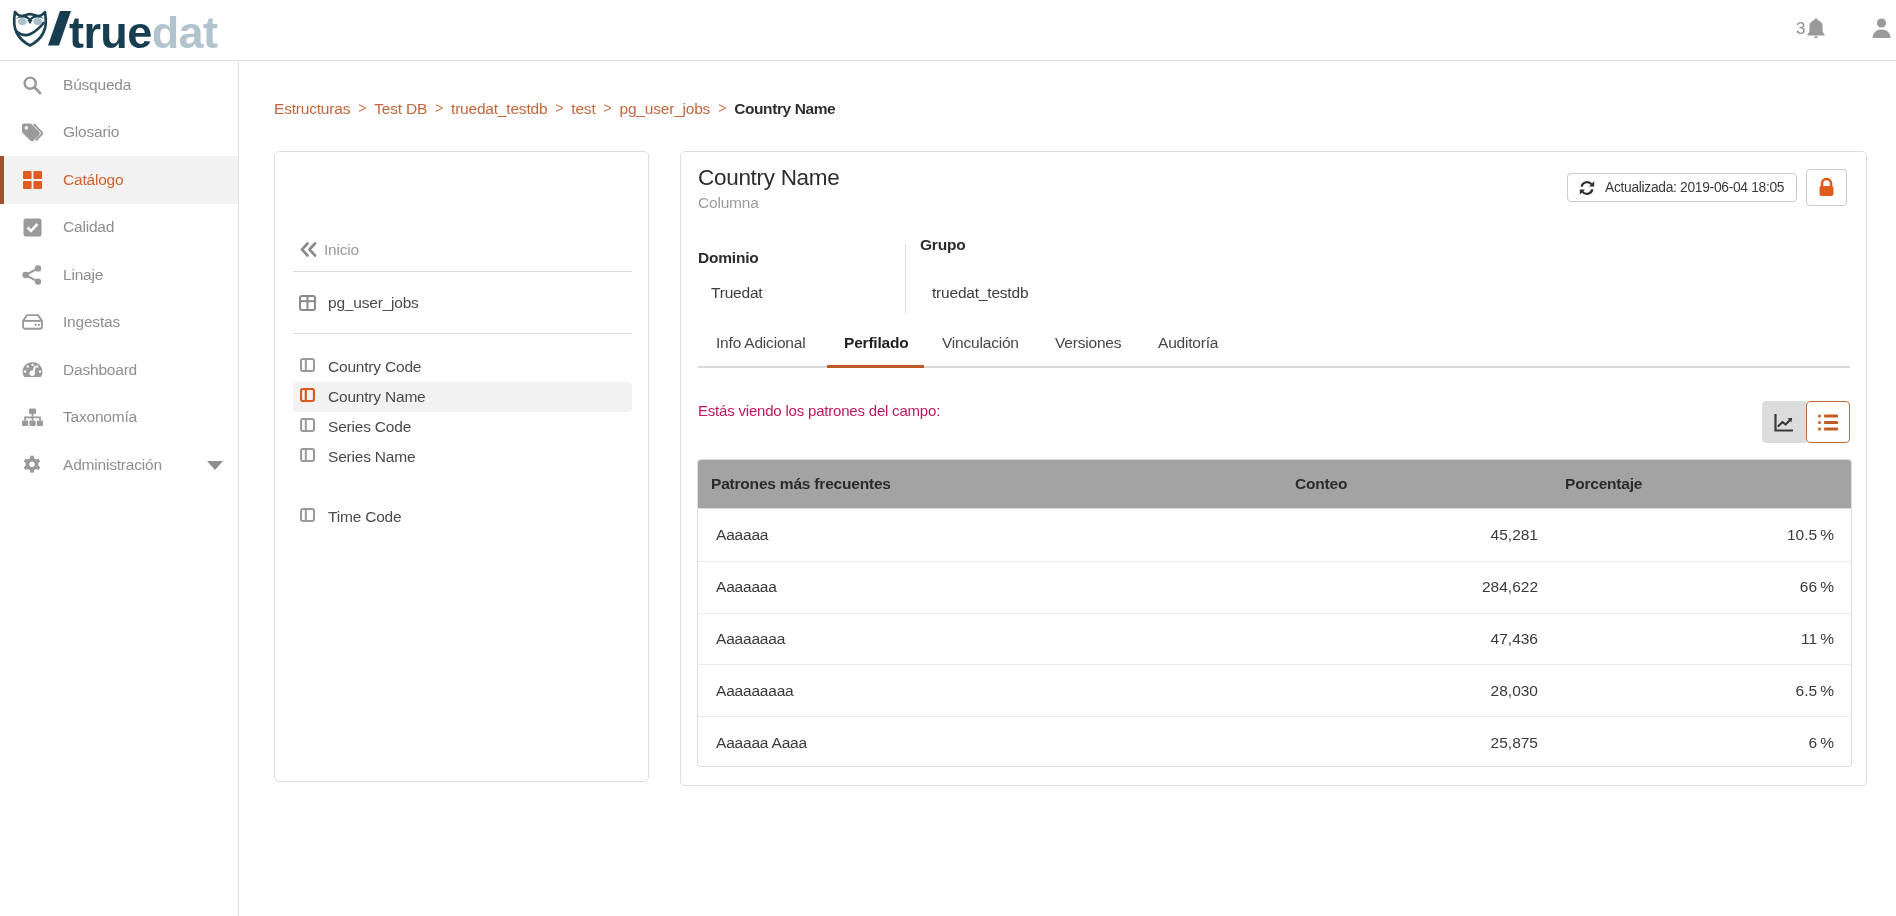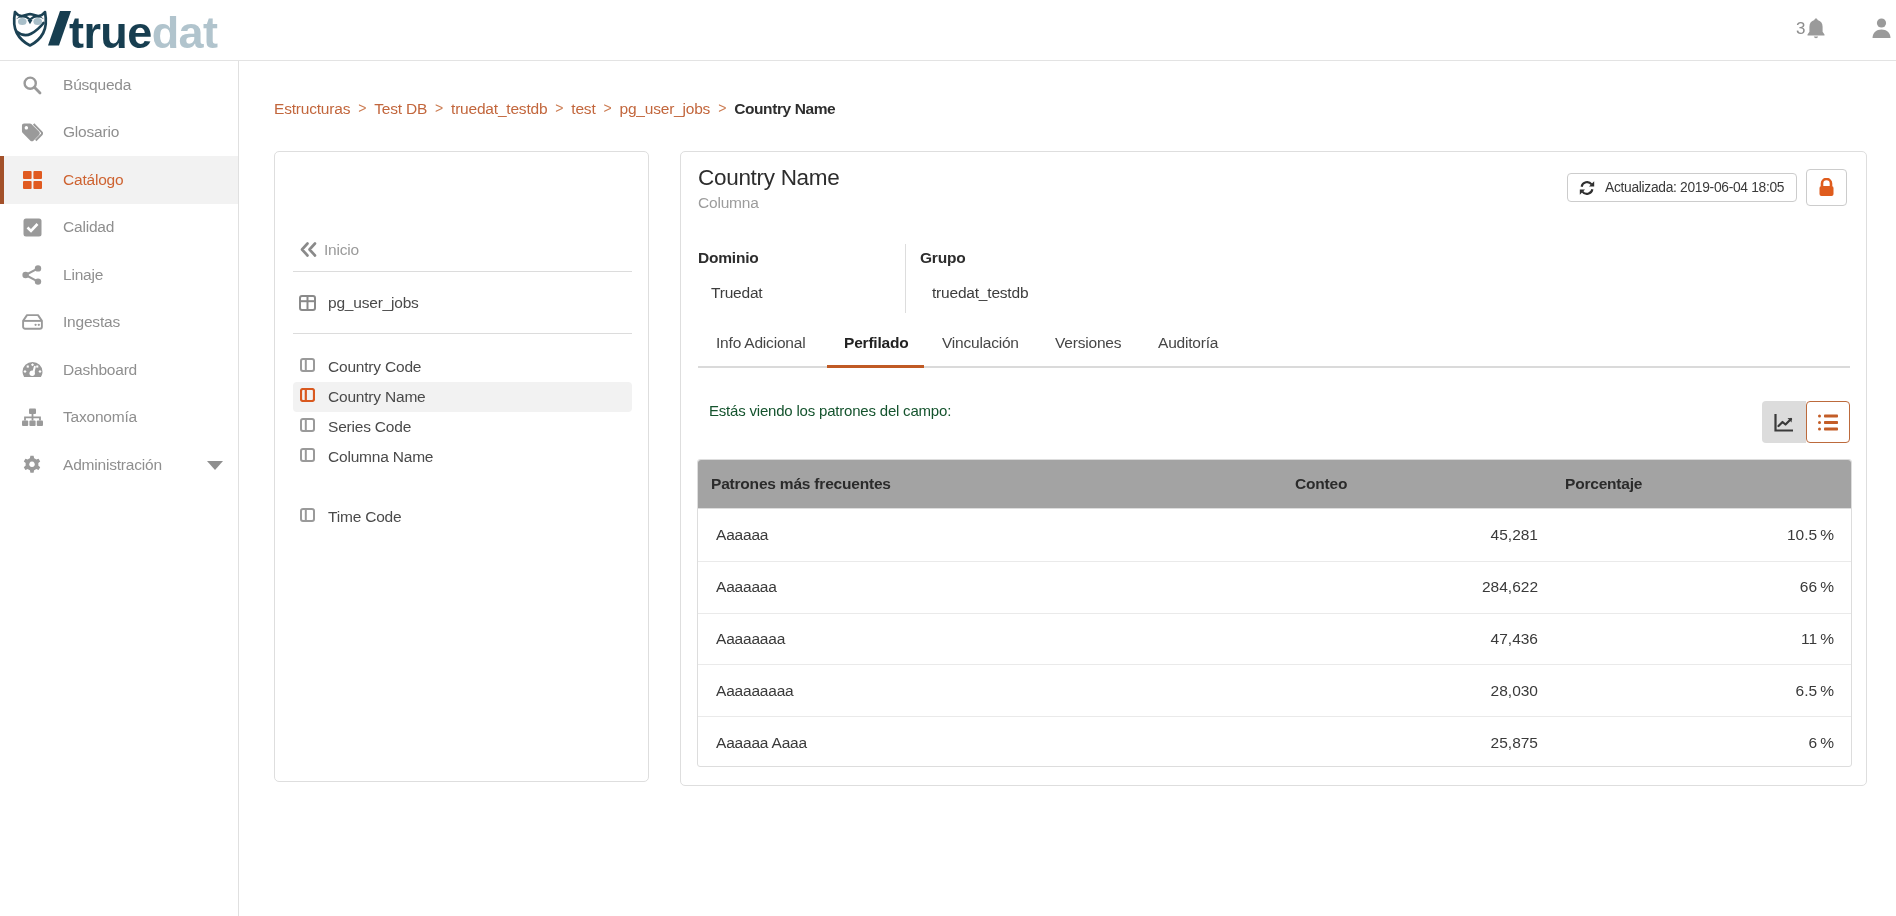--- a/index.html
+++ b/index.html
@@ -66,21 +66,21 @@
               border-radius:4px; display:flex; align-items:center; justify-content:center; background:#fff; }
   .dg-label { position:absolute; font-size:15.5px; font-weight:bold; color:#2d2d2d; letter-spacing:-0.2px; }
   .dg-value { position:absolute; font-size:15.5px; color:#3d3d3d; letter-spacing:-0.2px; }
   #dg-sep { position:absolute; left:224px; top:92px; height:69px; border-left:1px solid #ddd; }
 
   #tabs-line { position:absolute; left:17px; top:214px; width:1152px; border-top:2px solid #dadada; }
   #tab-active-bar { position:absolute; left:146px; top:213px; width:97px; height:3px; background:#c05a24; }
   .tab { position:absolute; top:182px; font-size:15.5px; color:#464646; letter-spacing:-0.2px; }
   .tab.on { font-weight:bold; color:#222; }
 
-  #viewing { position:absolute; left:17px; top:250px; font-size:15px; color:#14532d; letter-spacing:-0.2px;margin-left:11px; }
+  #viewing { position:absolute; left:17px; top:250px; font-size:15px; color:#be185d; letter-spacing:-0.2px; }
   #tog-chart { position:absolute; left:1081px; top:249px; width:44px; height:42px; background:#dcdcdc;
                border-radius:4px 0 0 4px; display:flex; align-items:center; justify-content:center; }
   #tog-list { position:absolute; left:1125px; top:249px; width:44px; height:42px; background:#fff;
               border:1px solid #bc6a3c; border-radius:4px; display:flex; align-items:center; justify-content:center; }
 
   #ptable { position:absolute; left:16px; top:307px; width:1155px; height:308px; border:1px solid #ddd;
             border-radius:3px; }
   #pt-head { position:absolute; left:0; top:0; width:1153px; height:49px; background:#a3a3a3;
              border-bottom:1px solid #ddd; border-radius:3px 3px 0 0; }
   .pth { position:absolute; top:50%; transform:translateY(-50%); font-size:15.5px; font-weight:bold;
@@ -274,21 +274,21 @@
           <rect x="1" y="1" width="13" height="12" rx="2" fill="none" stroke="#9a9a9a" stroke-width="2"></rect>
           <line x1="5.8" y1="1" x2="5.8" y2="13" stroke="#9a9a9a" stroke-width="2"></line>
         </svg></span>
     <span class="ftext">Series Code</span>
   </div>
   <div class="fieldrow" style="top:289.5px;">
     <span class="ficon"><svg width="15" height="14" viewBox="0 0 15 14">
           <rect x="1" y="1" width="13" height="12" rx="2" fill="none" stroke="#9a9a9a" stroke-width="2"></rect>
           <line x1="5.8" y1="1" x2="5.8" y2="13" stroke="#9a9a9a" stroke-width="2"></line>
         </svg></span>
-    <span class="ftext">Columna Name</span>
+    <span class="ftext">Series Name</span>
   </div>
   <div class="fieldrow" style="top:349.5px;">
     <span class="ficon"><svg width="15" height="14" viewBox="0 0 15 14">
           <rect x="1" y="1" width="13" height="12" rx="2" fill="none" stroke="#9a9a9a" stroke-width="2"></rect>
           <line x1="5.8" y1="1" x2="5.8" y2="13" stroke="#9a9a9a" stroke-width="2"></line>
         </svg></span>
     <span class="ftext">Time Code</span>
   </div>
 </div>
 
@@ -304,21 +304,21 @@
     </svg>
     <span>Actualizada: 2019-06-04 18:05</span>
   </div>
   <div id="btn-lock">
     <svg width="17" height="19" viewBox="0 0 17 19">
         <path d="M4,8 L4,5.5 a4.5,4.5 0 0 1 9,0 L13,8" fill="none" stroke="#df5c1d" stroke-width="2.6"></path>
         <rect x="1.5" y="8" width="14" height="10" rx="2" fill="#df5c1d"></rect>
       </svg>
   </div>
   <div class="dg-label" style="left:17px; top:97px;">Dominio</div>
-  <div class="dg-label" style="left:239px; top:97px;">Grupo</div>
+  <div class="dg-label" style="left:239px; top:84px;">Grupo</div>
   <div class="dg-value" style="left:30px; top:132px;">Truedat</div>
   <div class="dg-value" style="left:251px; top:132px;">truedat_testdb</div>
   <div id="dg-sep"></div>
 
   <div class="tab" style="left:35px;">Info Adicional</div>
   <div class="tab on" style="left:163px;">Perfilado</div>
   <div class="tab" style="left:261px;">Vinculación</div>
   <div class="tab" style="left:374px;">Versiones</div>
   <div class="tab" style="left:477px;">Auditoría</div>
   <div id="tabs-line"></div>

